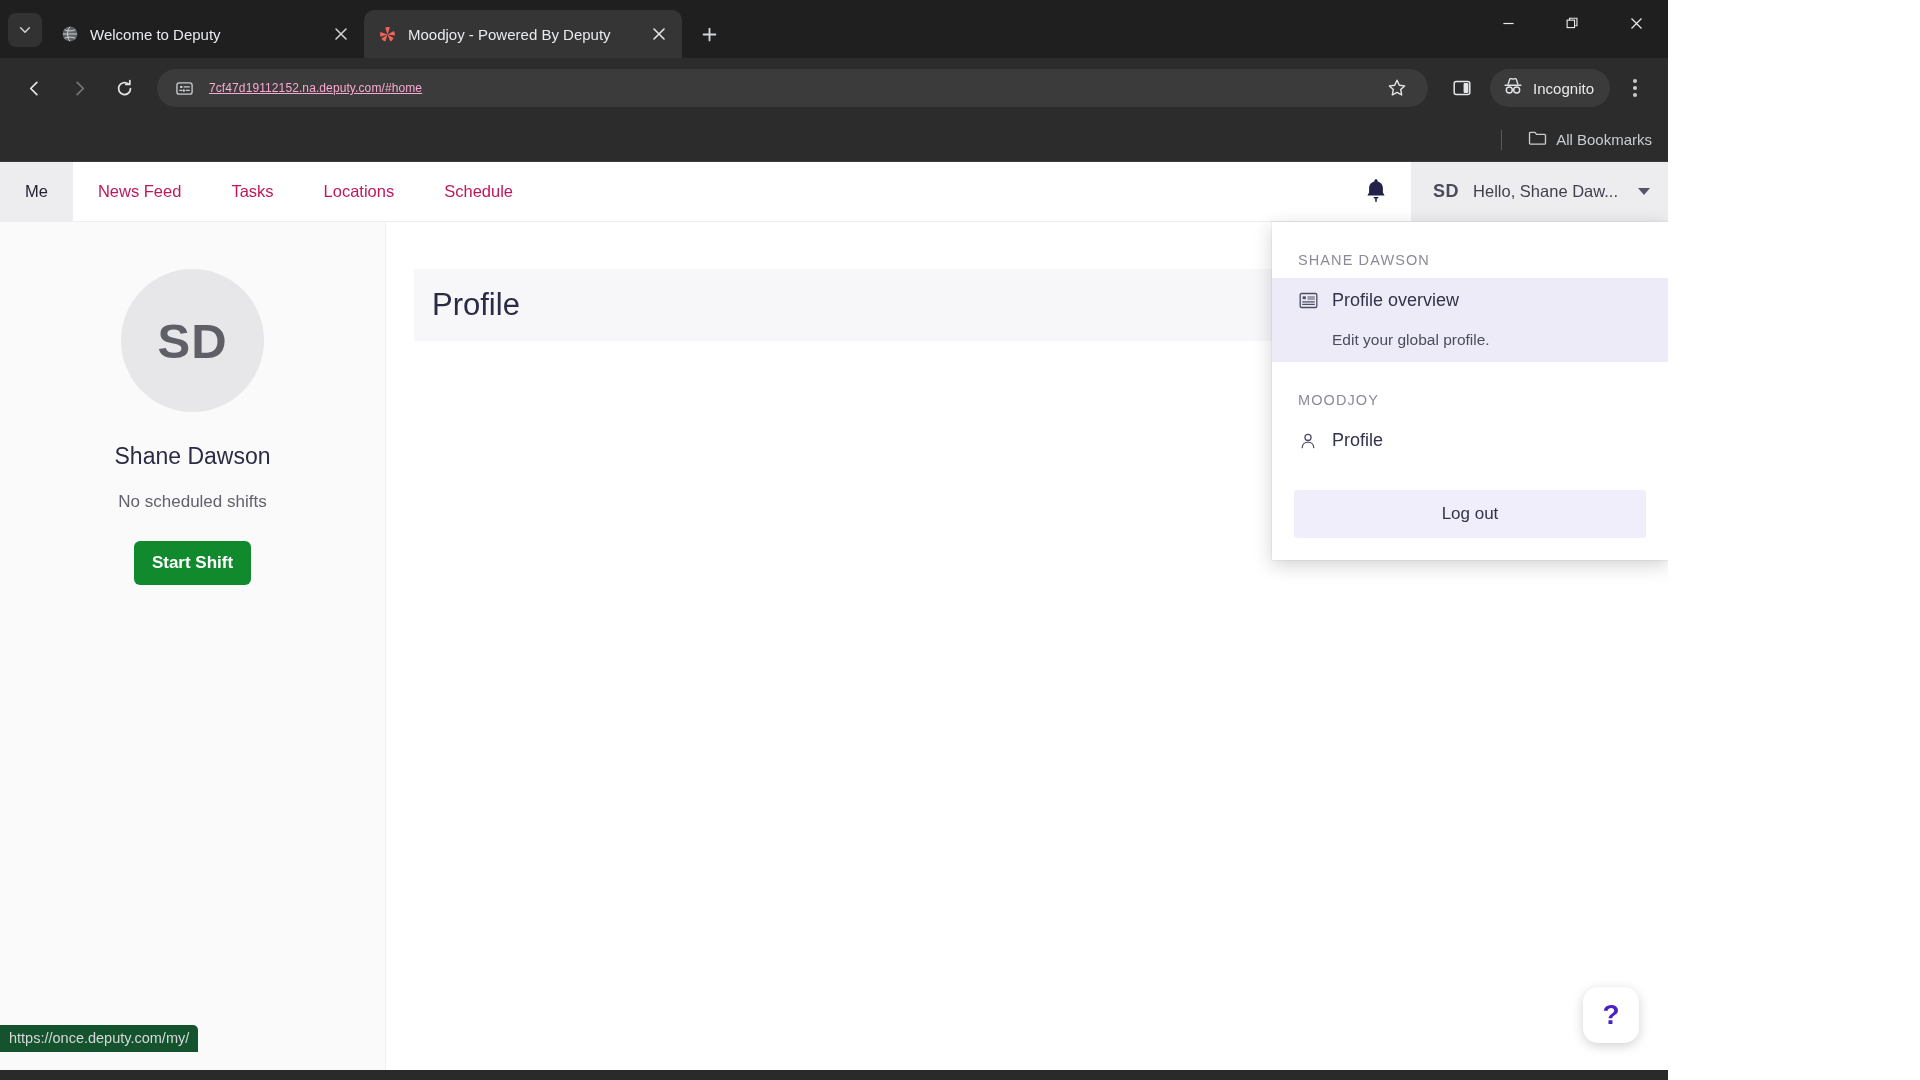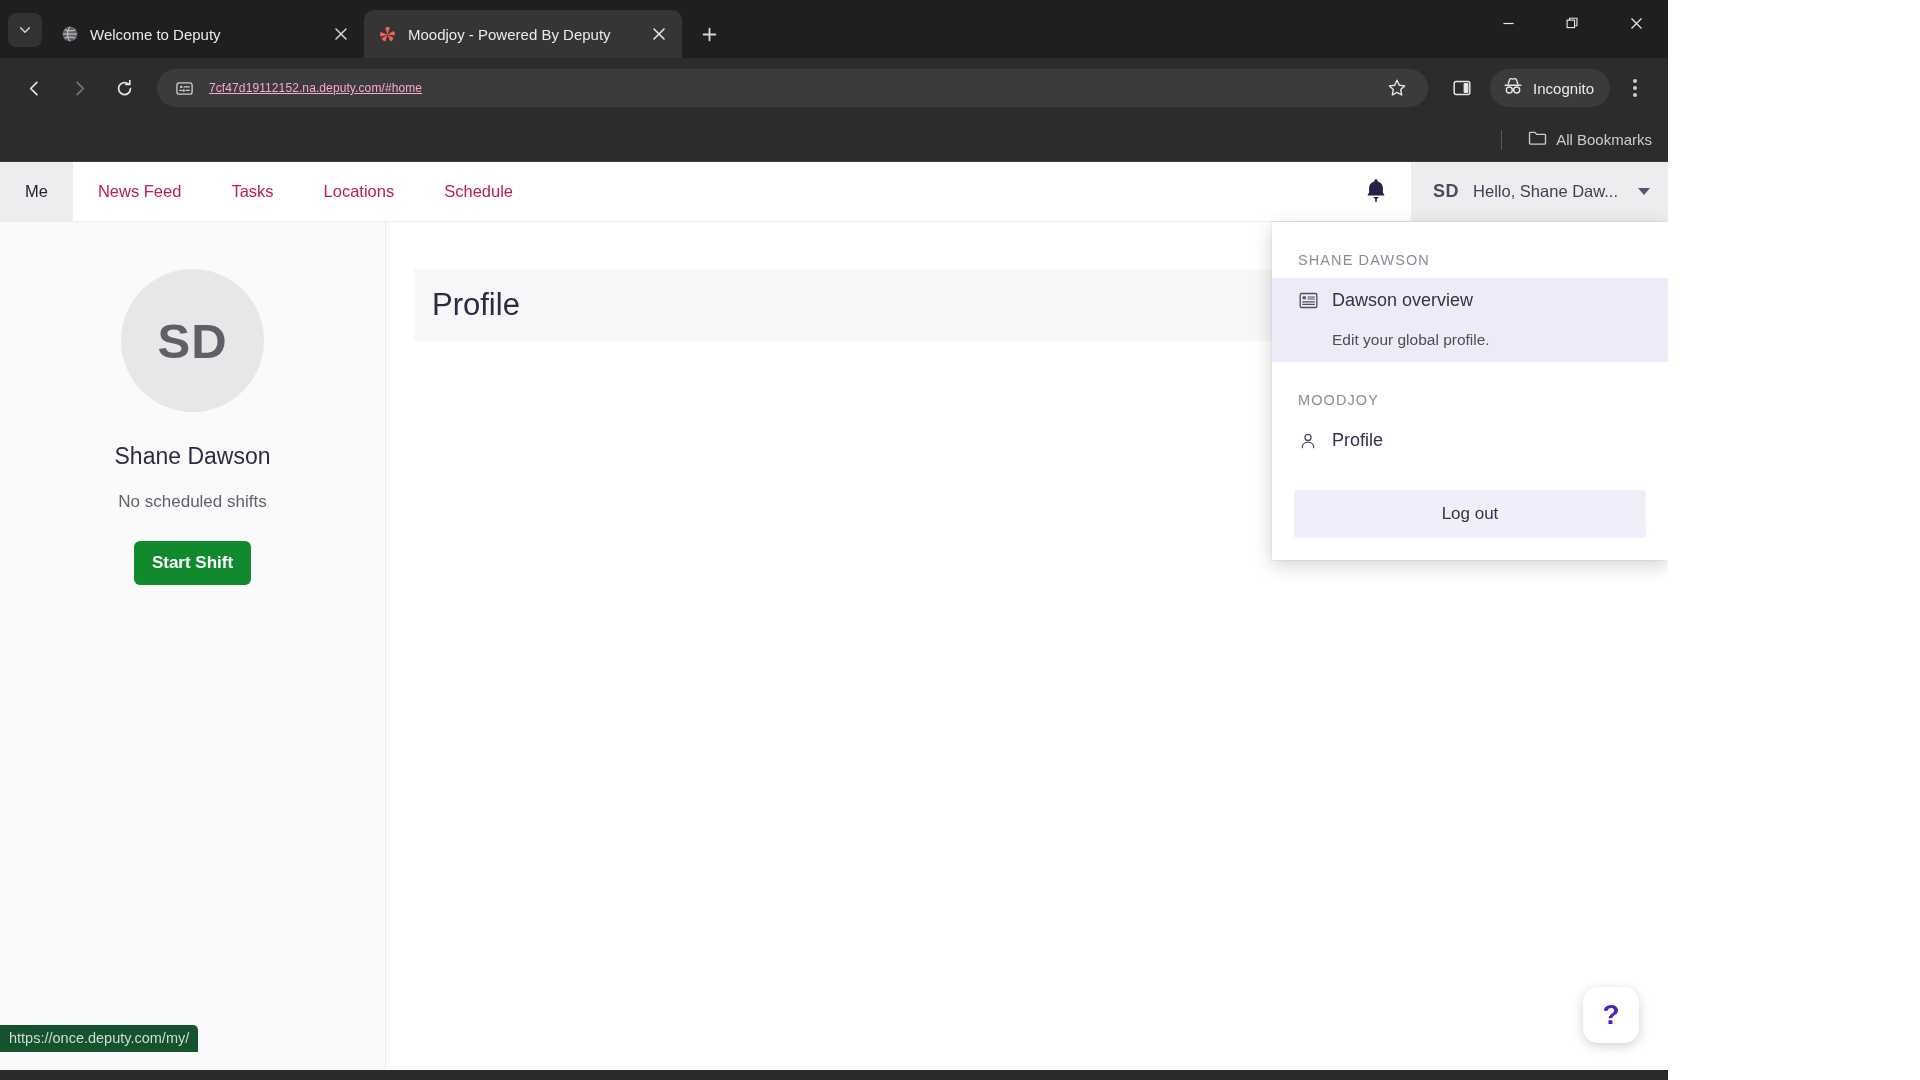--- a/index.html
+++ b/index.html
@@ -602,21 +602,21 @@
 
       <div class="dd-item highlight">
         <span class="dd-ico">
           <svg viewBox="0 0 20 18" width="19" height="17">
             <rect x="1.2" y="1.6" width="17.6" height="14.8" rx="1.4" fill="none" stroke="#4d4d63" stroke-width="1.4"></rect>
             <rect x="3.8" y="4.6" width="3.4" height="3" fill="#4d4d63"></rect>
             <path d="M9.4 5.3 H16.2 M9.4 7.4 H16.2 M3.8 10.4 H16.2 M3.8 13 H16.2" stroke="#4d4d63" stroke-width="1.3" stroke-linecap="round"></path>
           </svg>
         </span>
         <span>
-          <span class="dd-main">Dawson overview</span>
+          <span class="dd-main">Profile overview</span>
           <div class="dd-desc">Edit your global profile.</div>
         </span>
       </div>
 
       <div class="dd-section-title" style="padding-top:30px;">MOODJOY</div>
 
       <div class="dd-item">
         <span class="dd-ico">
           <svg viewBox="0 0 20 20" width="18" height="18">
             <circle cx="10" cy="6" r="3.4" fill="none" stroke="#4d4d63" stroke-width="1.4"></circle>

